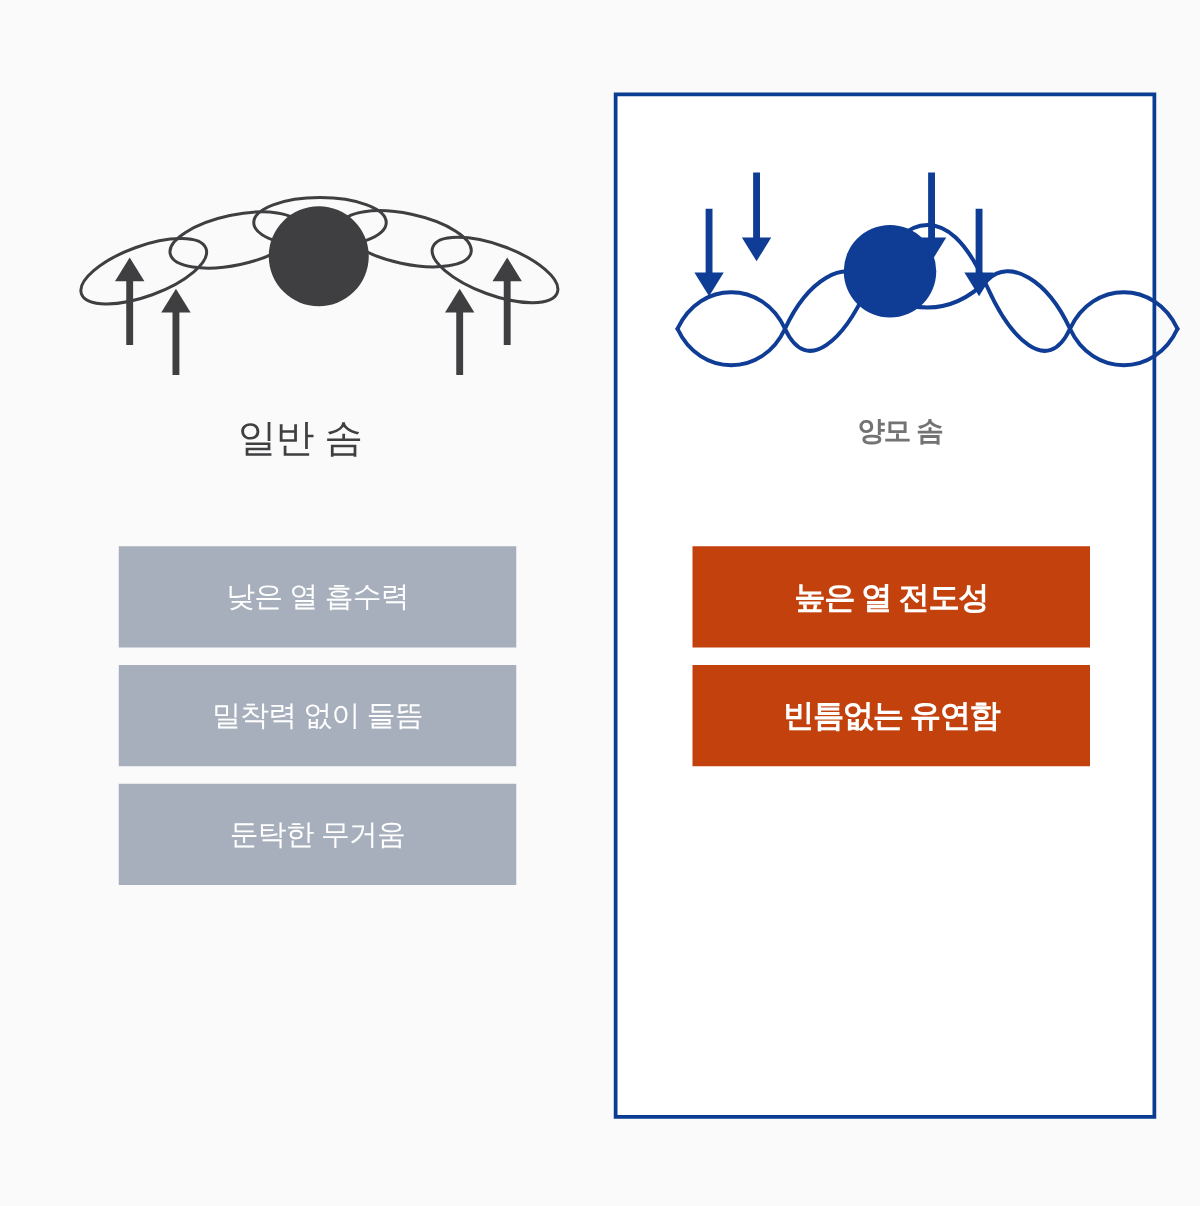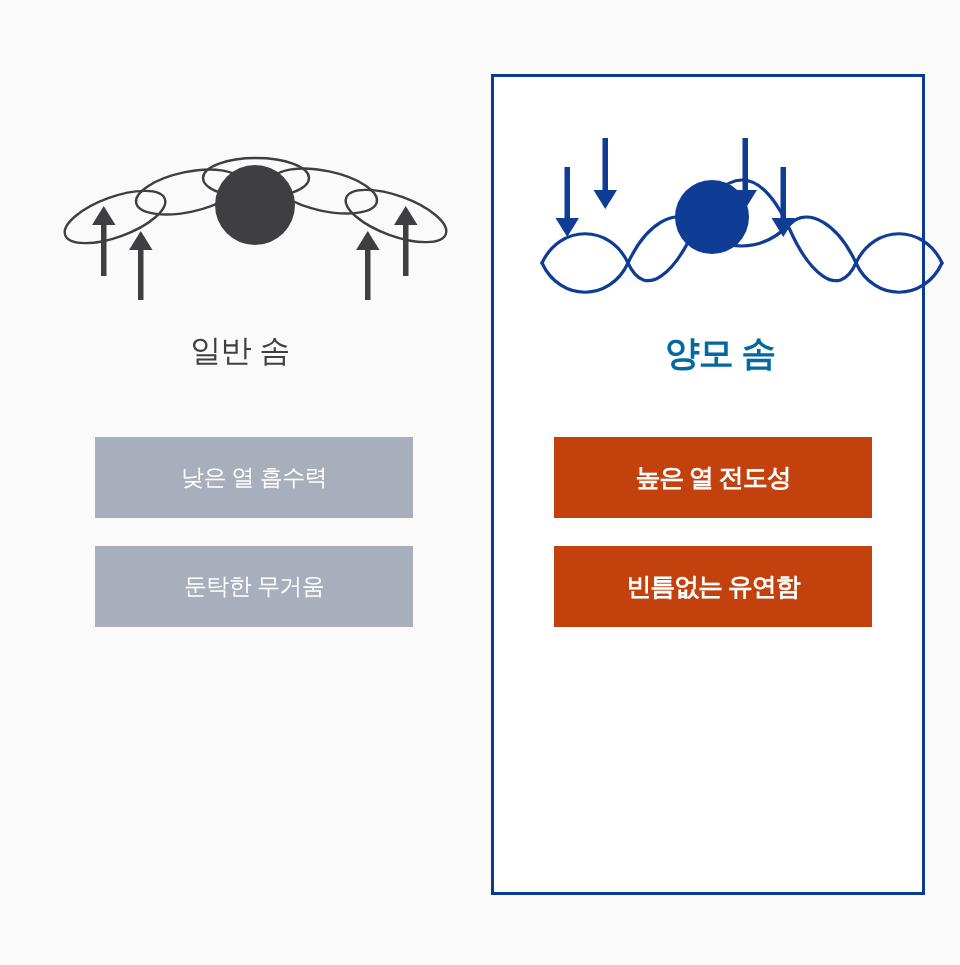--- a/index.html
+++ b/index.html
@@ -70,34 +70,34 @@
     line-height: 1.2;
     white-space: nowrap;
   }
   #title-standard {
     font-size: 31px;
     font-weight: 400;
     color: #3f3f42;
     letter-spacing: -0.5px;
   }
   #title-wool {
-    font-size: 35px;
+    font-size: 22px;
     font-weight: 700;
-    color: #0369a1;
+    color: #737373;
     letter-spacing: -1px;
   }
 
   
   .chip-list {
     position: absolute;
     top: 437px;
     width: 318px;
     display: flex;
     flex-direction: column;
-    gap: 28px;
+    gap: 14px;
   }
   #chips-standard { left: 95px; }
   #chips-wool     { left: 74px; }
 
   .chip {
     width: 318px;
     height: 81px;
     box-sizing: border-box;
     display: flex;
     align-items: center;
@@ -162,20 +162,21 @@
             <path d="M405.75 86 L417.5 105 L394 105 Z"></path>
           </g>
         </g>
       </svg>
     </div>
 
     <div class="column-title" id="title-standard">일반 솜</div>
 
     <div class="chip-list" id="chips-standard">
       <div class="chip chip-standard">낮은 열 흡수력</div>
+      <div class="chip chip-standard">밀착력 없이 들뜸</div>
       <div class="chip chip-standard">둔탁한 무거움</div>
     </div>
   </div>
 
   <div class="column" id="column-wool">
 
     <div class="illustration">
       <svg viewBox="0 0 480 190" xmlns="http://www.w3.org/2000/svg" aria-hidden="true">
         <g fill="none" stroke="#0f3c95" stroke-width="3.2" stroke-linecap="round">
 

